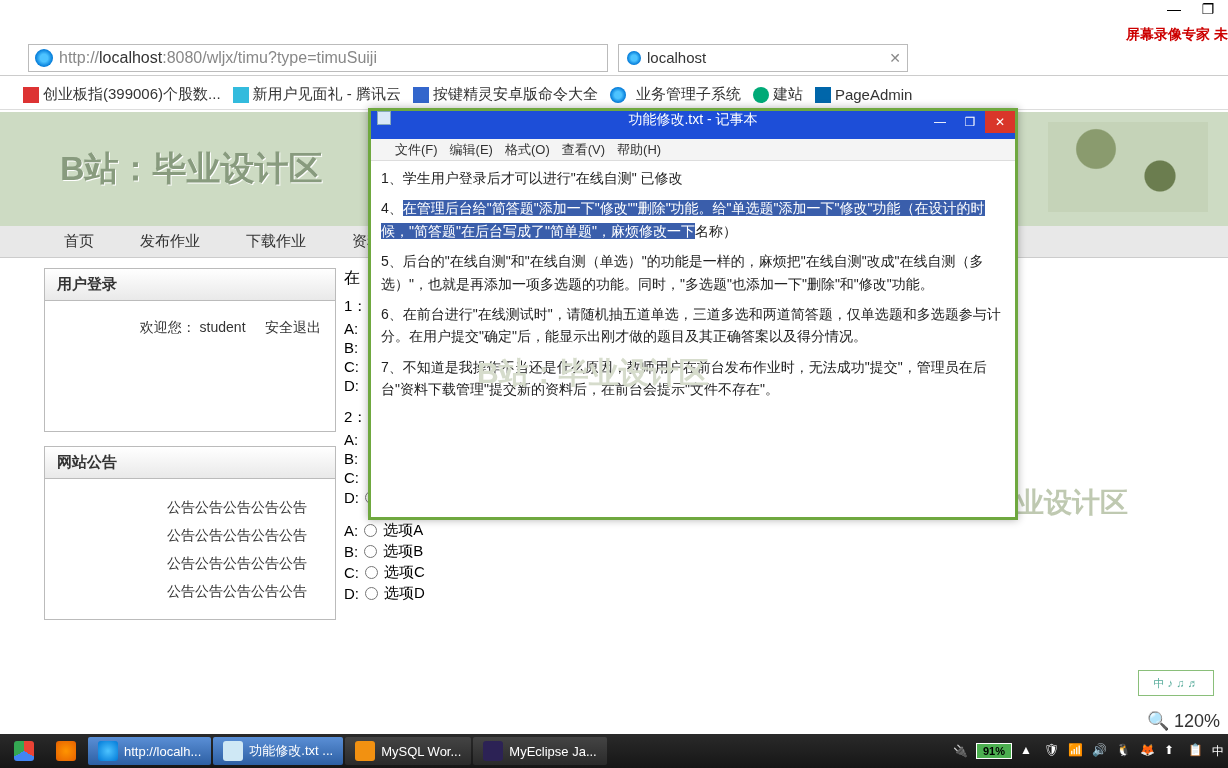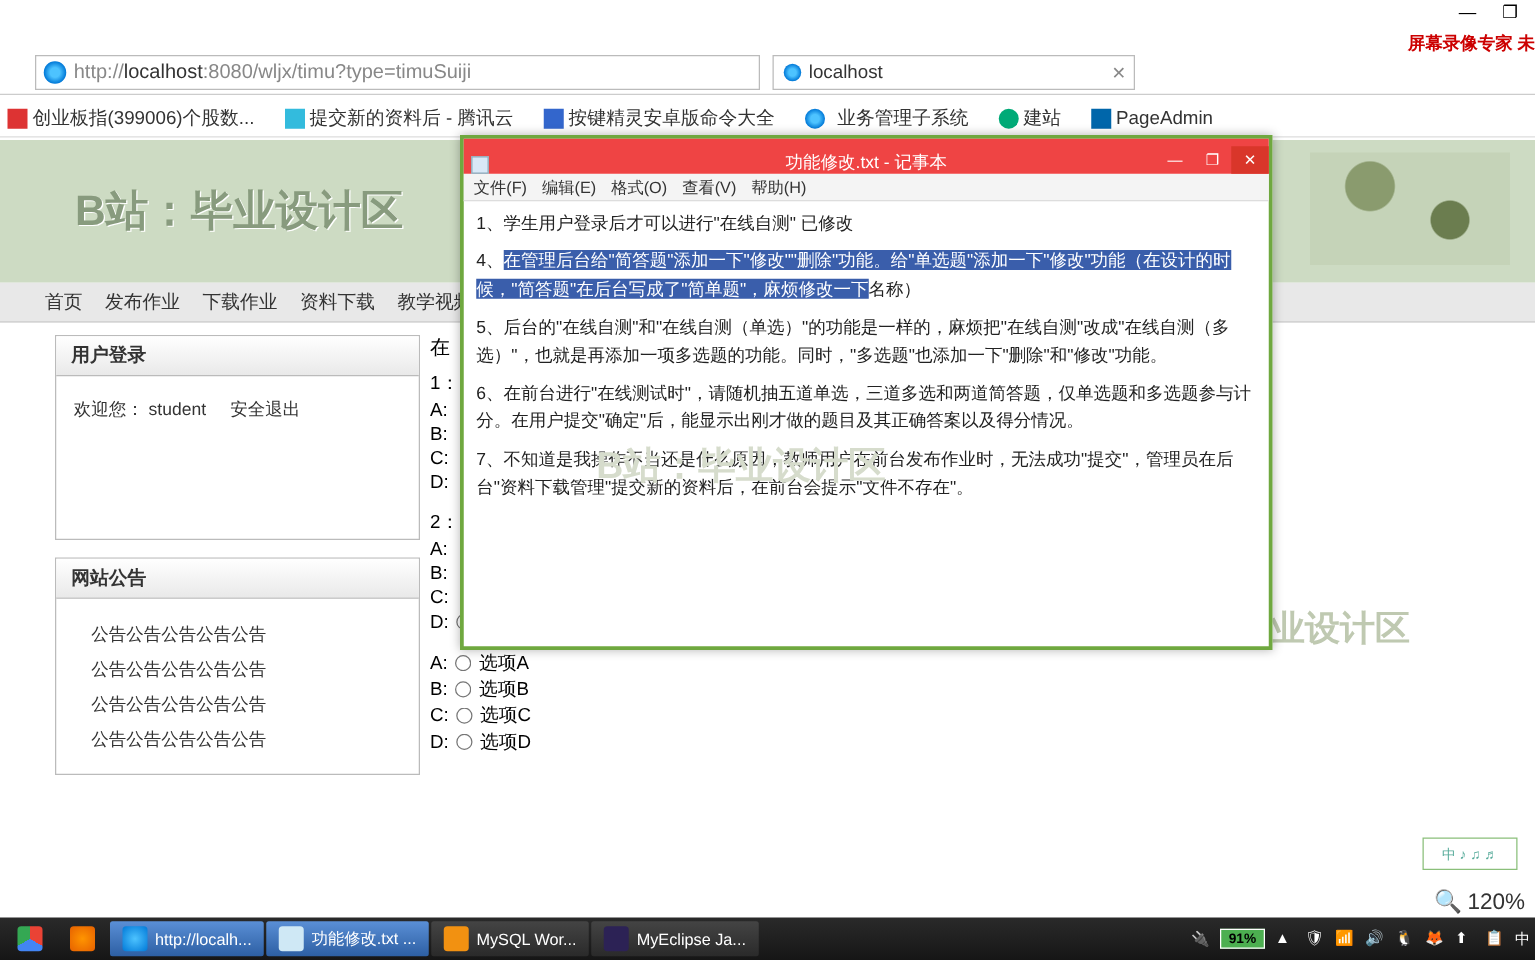--- a/index.html
+++ b/index.html
@@ -7,54 +7,54 @@
 .top-controls{position:absolute;top:0;right:8px;display:flex;gap:10px;align-items:center;}
 .win-ctrl{width:24px;height:18px;display:flex;align-items:center;justify-content:center;font-size:14px;cursor:pointer;}
 .recorder-text{position:absolute;top:26px;right:0;color:#c00;font-size:14px;font-weight:bold;}
 .addr-bar{position:absolute;top:40px;left:0;right:0;height:36px;display:flex;align-items:center;border-bottom:1px solid #ccc;padding:0 28px;}
 .url-box{flex:0 0 580px;height:28px;border:1px solid #bbb;display:flex;align-items:center;padding:12px 6px;background:#fff;}
 .ie-icon{width:18px;height:18px;border-radius:50%;background:radial-gradient(circle,#4dc3ff 30%,#0078d7 70%);margin-right:6px;}
 .url-text{font-size:16px;color:#888;}
 .url-text b{color:#333;font-weight:normal;}
 .tab-box{margin-left:10px;height:28px;border:1px solid #bbb;display:flex;align-items:center;padding:0 30px 0 8px;font-size:15px;color:#333;position:relative;width:290px;}
 .tab-close{position:absolute;right:6px;color:#888;font-size:14px;}
-.bookmarks{position:absolute;top:80px;left:0;right:0;height:30px;display:flex;align-items:center;gap:24px;padding:0 6px;border-bottom:1px solid #ddd;font-size:15px;}
+.bookmarks{position:absolute;top:80px;left:0;right:0;height:30px;display:flex;align-items:center;gap:12px;padding:0 23px;border-bottom:1px solid #ddd;font-size:15px;}
 .bm{display:flex;align-items:center;gap:4px;color:#333;cursor:pointer;}
 .bm-icon{width:16px;height:16px;display:inline-block;}
 .page{position:absolute;top:112px;left:0;right:0;bottom:40px;overflow:hidden;}
 .banner{height:114px;background:#cddbc3;display:flex;align-items:center;padding-left:60px;position:relative;}
 .banner-text{font-size:34px;color:#889b7e;font-weight:bold;text-shadow:1px 1px 0 #fff;}
 .banner-deco{position:absolute;right:20px;top:10px;width:160px;height:90px;background:radial-gradient(circle at 30% 30%,#8a9b6e 15%,transparent 16%),radial-gradient(circle at 70% 60%,#6b7d4f 12%,transparent 13%),#c5d3b8;}
 .nav{height:32px;background:#e8e8e8;border-bottom:1px solid #ccc;display:flex;align-items:center;gap:18px;padding-left:36px;font-size:15px;}
-.nav a{color:#333;text-decoration:none;cursor:pointer;}
+.nav a{color:#333;text-decoration:none;cursor:pointer;margin-left:28px;}
 .content{display:flex;padding:10px 44px;gap:8px;}
 .sidebar{flex:0 0 292px;display:flex;flex-direction:column;gap:14px;}
 .panel{border:1px solid #bbb;}
 .panel-h{background:linear-gradient(#fff,#e9e9e9);border-bottom:1px solid #bbb;padding:6px 12px;font-size:15px;font-weight:bold;color:#333;}
-.panel-b{padding:18px 14px;font-size:14px;color:#333;}
+.panel-b{padding:18px 14px;font-size:14px;color:#333;text-align:right;}
 .announce{padding:14px 28px;line-height:2;}
 .main{flex:1;}
 .main-title{font-size:16px;margin-bottom:8px;}
 .q{margin-bottom:14px;font-size:15px;}
 .q-title{margin-bottom:4px;}
 .q-title .score{color:#d00;}
 .opt{display:flex;align-items:center;gap:6px;margin:2px 0;}
 .opt input{margin:0;}
 .watermark{position:absolute;right:100px;top:484px;font-size:28px;color:#bfc9b1;font-weight:bold;}
 .zoom-bar{position:absolute;right:8px;bottom:36px;display:flex;align-items:center;gap:4px;font-size:18px;color:#333;}
 .help-badge{position:absolute;right:14px;bottom:72px;width:76px;height:26px;border:1px solid #8abf7a;background:#fff;font-size:11px;display:flex;align-items:center;justify-content:center;color:#5a9;}
 
 .notepad{position:absolute;top:108px;left:368px;width:650px;height:412px;border:3px solid #6fa83f;background:#fff;box-shadow:0 0 8px rgba(0,0,0,.3);}
-.np-title{height:28px;background:#ef4444;display:flex;align-items:flex-end;justify-content:center;color:#fff;font-size:14px;position:relative;}
+.np-title{height:28px;background:#1d4ed8;display:flex;align-items:flex-start;justify-content:center;color:#fff;font-size:14px;position:relative;}
 .np-title-left{position:absolute;left:6px;display:flex;align-items:center;gap:4px;}
 .np-icon{width:14px;height:14px;background:#d9e8f7;border:1px solid #8ab;}
 .np-ctrls{position:absolute;right:0;display:flex;}
 .np-btn{width:30px;height:22px;display:flex;align-items:center;justify-content:center;font-size:12px;color:#fff;cursor:pointer;}
 .np-btn.close{background:#d9362a;}
-.np-menu{height:22px;display:flex;align-items:center;gap:12px;padding:0 8px;font-size:13px;color:#333;background:#f4f4f4;border-bottom:1px solid #ddd;}
+.np-menu{height:22px;display:flex;align-items:center;gap:12px;padding:0 24px;font-size:13px;color:#333;background:#f4f4f4;border-bottom:1px solid #ddd;}
 .np-body{padding:6px 10px;font-size:14px;line-height:1.6;color:#222;position:relative;height:calc(100% - 50px);overflow:hidden;}
 .np-body p{margin-bottom:8px;}
 .highlight{background:#3a5eab;color:#fff;}
 .np-wm{position:absolute;top:188px;left:106px;font-size:30px;color:#d6dccc;font-weight:bold;pointer-events:none;}
 
 .taskbar{position:absolute;bottom:0;left:0;right:0;height:34px;background:linear-gradient(#2a2a2a,#161616);display:flex;align-items:center;padding:0 4px;gap:2px;}
 .tb-app{height:28px;padding:0 10px;display:flex;align-items:center;gap:6px;color:#fff;font-size:13px;border-radius:2px;cursor:pointer;}
 .tb-app.active{background:linear-gradient(#5a8fd6,#2d5fa3);}
 .tb-app.inactive{background:linear-gradient(#444,#2a2a2a);}
 .tb-icon{width:20px;height:20px;border-radius:3px;}
@@ -91,21 +91,21 @@
   </div>
 </div>
 
 <div class="bookmarks">
   <div class="bm">
       <span class="bm-icon" style="background:#d33"></span>
       <span>创业板指(399006)个股数...</span>
     </div>
   <div class="bm">
       <span class="bm-icon" style="background:#3bd"></span>
-      <span>提交新的资料后 - 腾讯云</span>
+      <span>新用户见面礼 - 腾讯云</span>
     </div>
   <div class="bm">
       <span class="bm-icon" style="background:#36c"></span>
       <span>按键精灵安卓版命令大全</span>
     </div>
   <div class="bm">
       <span class="bm-icon ie-icon" style="width:16px;height:16px"></span>
       <span>业务管理子系统</span>
     </div>
   <div class="bm">

